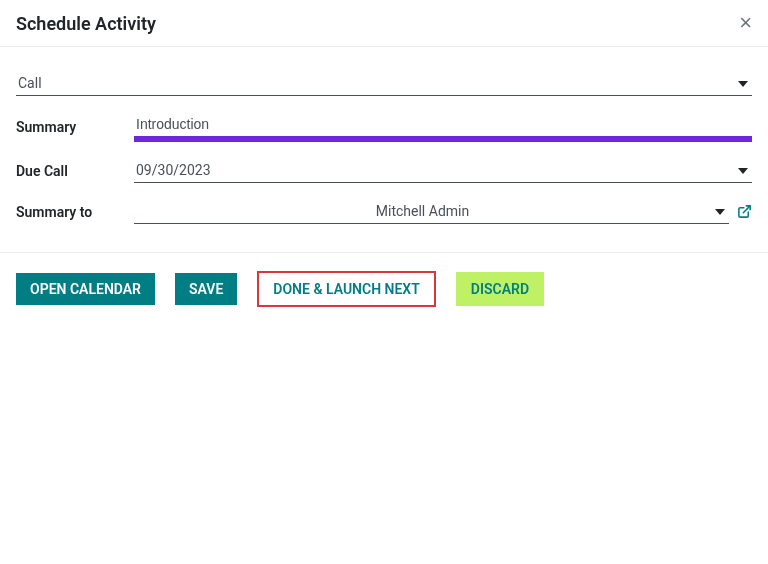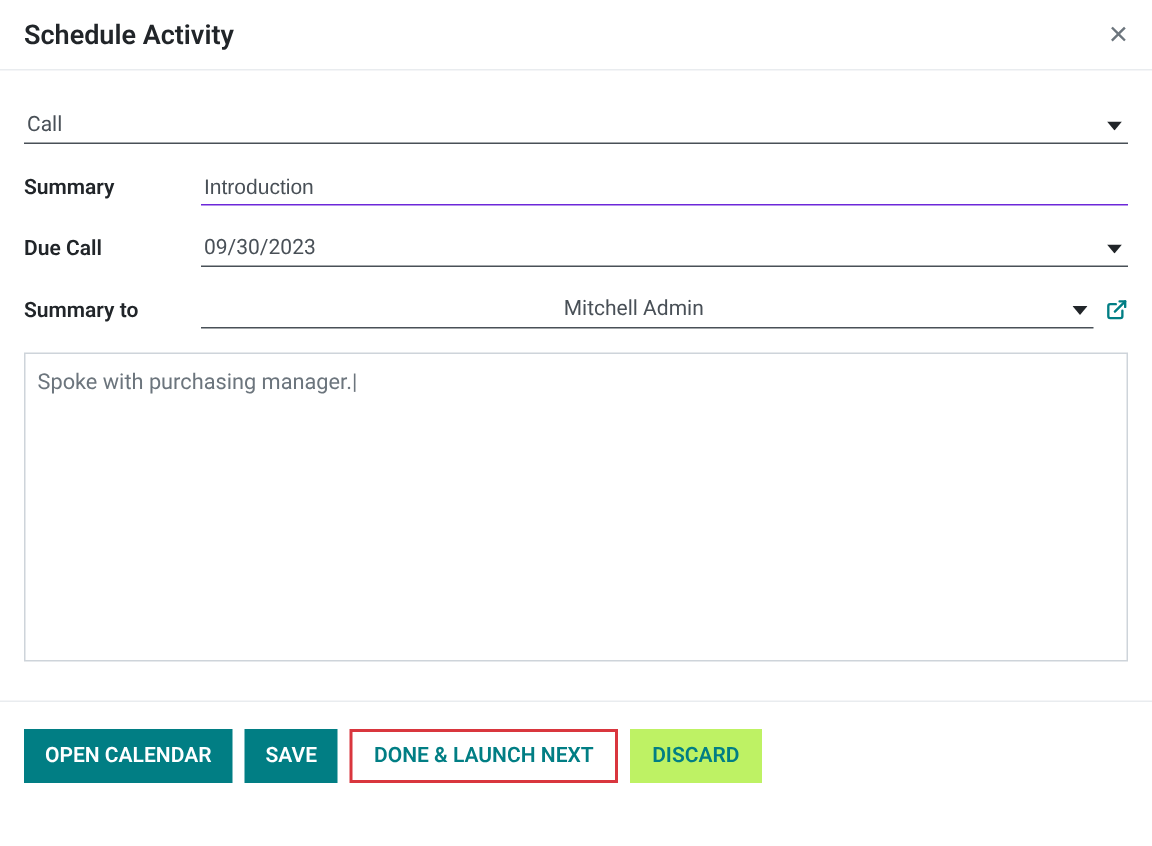--- a/index.html
+++ b/index.html
@@ -5,29 +5,29 @@
   * { box-sizing: border-box; margin: 0; padding: 0; }
   html, body { width: 768px; height: 564px; font-family: -apple-system, BlinkMacSystemFont, "Segoe UI", Roboto, "Helvetica Neue", Arial, sans-serif; background: #fff; color: #212529; }
   .modal { width: 768px; height: 412px; position: relative; }
   .header { display: flex; align-items: center; justify-content: space-between; padding: 12px 16px; border-bottom: 1px solid #e9ecef; }
   .header h4 { font-size: 18px; font-weight: 600; color: #212529; }
   .close-btn { font-size: 22px; color: #6c757d; cursor: pointer; line-height: 1; background: none; border: none; }
   .body { padding: 24px 16px 12px 16px; }
   .form-row { display: flex; align-items: center; margin-bottom: 16px; }
   .form-label { width: 118px; font-size: 14px; font-weight: 600; color: #212529; flex-shrink: 0; }
   .form-field { flex: 1; position: relative; display: flex; align-items: center; }
-  .field-input { width: 100%; border: none; border-bottom: 1px solid #6d28d9; font-size: 14px; padding: 4px 2px; color: #495057; background: transparent; outline: none; }
+  .field-input { width: 100%; border: none; border-bottom: 6px solid #6d28d9; font-size: 14px; padding: 4px 2px; color: #495057; background: transparent; outline: none; }
   .field-select { width: 100%; border: none; border-bottom: 1px solid #495057; font-size: 14px; padding: 4px 20px 4px 2px; color: #495057; background: transparent; outline: none; position: relative; }
   .caret { position: absolute; right: 4px; top: 50%; transform: translateY(-50%); pointer-events: none; display: flex; }
   .caret svg { width: 10px; height: 6px; }
   .external-link { margin-left: 8px; color: #017e84; cursor: pointer; display: flex; align-items: center; }
   .external-link svg { width: 15px; height: 15px; }
   .notes-area { width: 100%; min-height: 206px; border: 1px solid #ced4da; padding: 10px 8px; font-size: 14.5px; color: #6c757d; resize: vertical; font-family: inherit; outline: none; margin-top: 6px; margin-bottom: 14px; line-height: 1.3; }
   .notes-area::after { content: "|"; }
-  .footer { border-top: 1px solid #e9ecef; padding: 18px 16px; display: flex; gap: 8px; }
+  .footer { border-top: 1px solid #e9ecef; padding: 18px 16px; display: flex; gap: 20px; align-items: center; }
   .btn { font-size: 14px; font-weight: 600; padding: 8px 14px; border: none; cursor: pointer; text-transform: uppercase; font-family: inherit; }
   .btn-primary { background: #017e84; color: #fff; }
   .btn-secondary { background: #bef264; color: #017e84; border: 1px solid transparent; }
   .btn-highlighted { background: #fff; color: #017e84; border: 2px solid #d9363e; }
   .assigned-wrap { flex: 1; display: flex; align-items: center; text-align: center; }
   .assigned-inner { flex: 1; position: relative; }
 </style>
 </head>
 <body>
 
@@ -86,21 +86,20 @@
         <span class="external-link">
           <svg viewBox="0 0 24 24" fill="none" stroke="#017e84" stroke-width="2.5" stroke-linecap="round" stroke-linejoin="round">
             <path d="M18 13v6a2 2 0 0 1-2 2H5a2 2 0 0 1-2-2V8a2 2 0 0 1 2-2h6"></path>
             <polyline points="15 3 21 3 21 9"></polyline>
             <line x1="10" y1="14" x2="21" y2="3"></line>
           </svg>
         </span>
       </div>
     </div>
 
-    <div class="notes-area">Spoke with purchasing manager.</div>
 
   </div>
 
   <div class="footer">
     <button class="btn btn-primary">Open Calendar</button>
     <button class="btn btn-primary">Save</button>
     <button class="btn btn-highlighted">Done &amp; Launch Next</button>
     <button class="btn btn-secondary">Discard</button>
   </div>
 

